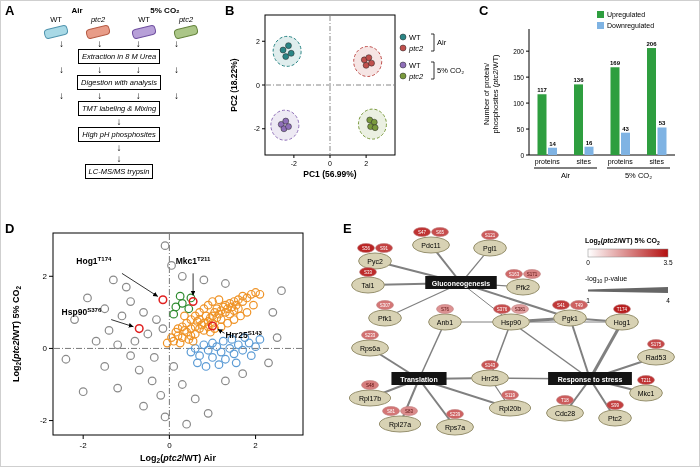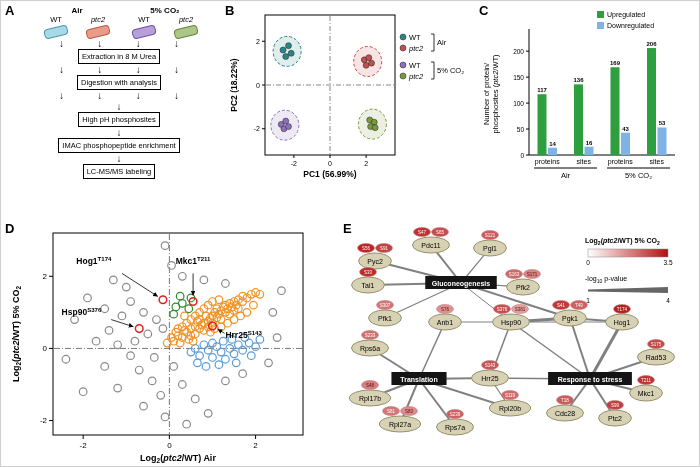--- a/index.html
+++ b/index.html
@@ -13,21 +13,21 @@
   #panel-d{left:4px;top:220px;width:334px;height:246px;}
   #panel-e{left:342px;top:220px;width:356px;height:246px;}
   #flow-header{display:flex;justify-content:center;gap:16px;margin:3px 0 0 14px;}
   .cond-label{text-align:center;font-size:8px;font-weight:bold;margin-bottom:1px;}
   .sample-row{display:flex;gap:12px;justify-content:center;}
   .sample{display:flex;flex-direction:column;align-items:center;width:30px;}
   .sample-label{font-size:7.5px;line-height:8px;}
   .sample-label.it{font-style:italic;}
   .tube{display:block;width:22px;height:8px;border-radius:4px;border:1px solid #555;transform:rotate(-14deg);margin-top:3px;}
   #flow-steps{display:flex;flex-direction:column;align-items:center;margin-top:1px;margin-left:10px;}
-  .flow-box{border:1px solid #000;font-size:7.5px;padding:2px 3px;white-space:nowrap;background:#fff;}
+  .flow-box{border:1px solid #000;font-size:7.5px;padding:2px 3px;white-space:nowrap;background:#fff;font-style:italic;}
   .arrow-row{display:flex;justify-content:center;gap:4px;height:11px;align-items:center;}
   .arrow-row.wide{width:140px;justify-content:space-between;padding:0 10px;box-sizing:border-box;}
   .arrow{font-size:10px;line-height:10px;}
   svg text{font-family:"Liberation Sans",sans-serif;}
 </style>
 </head>
 <body>
 
 <div id="figure">
 
@@ -75,32 +75,32 @@
           <span class="arrow">↓</span>
           <span class="arrow">↓</span>
         </div>
         <div class="flow-box">Digestion with analysis</div>
         <div class="arrow-row wide">
           <span class="arrow">↓</span>
           <span class="arrow">↓</span>
           <span class="arrow">↓</span>
           <span class="arrow">↓</span>
         </div>
+        <div class="flow-box">TMT labeling &amp; Mixing</div>
         <div class="arrow-row">
           <span class="arrow">↓</span>
         </div>
         <div class="flow-box">High pH phosphosites</div>
         <div class="arrow-row">
           <span class="arrow">↓</span>
         </div>
-        <div class="flow-box">IMAC phosphopeptide enrichment</div>
         <div class="arrow-row">
           <span class="arrow">↓</span>
         </div>
-        <div class="flow-box">LC-MS/MS labeling</div>
+        <div class="flow-box">LC-MS/MS trypsin</div>
       </div>
   </section>
 
   <section id="panel-b">
     <span class="plabel">B</span>
     <svg id="svg-b" width="246" height="200">
         <rect x="40" y="12" width="130" height="140" fill="none" stroke="#000" stroke-width="1"></rect>
         <line x1="105" y1="13" x2="105" y2="151" stroke="#555" stroke-width="0.7" stroke-dasharray="5 2 1 2"></line>
         <line x1="41" y1="82" x2="169" y2="82" stroke="#555" stroke-width="0.7" stroke-dasharray="5 2 1 2"></line>
         <line x1="68.88888888888889" y1="152" x2="68.88888888888889" y2="155" stroke="#000"></line>

